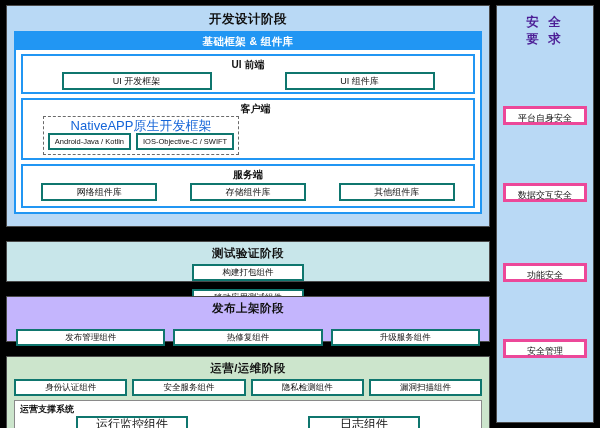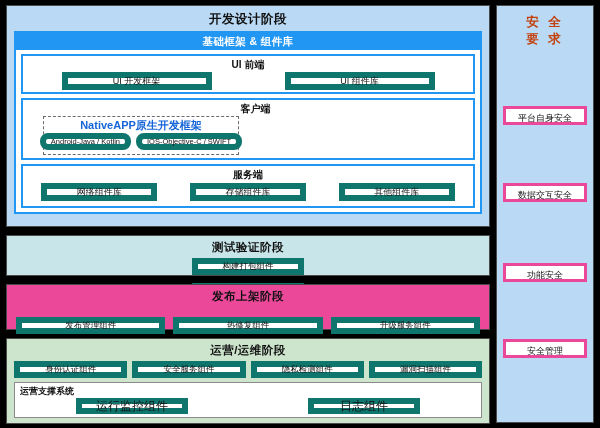--- a/index.html
+++ b/index.html
@@ -24,21 +24,21 @@
     padding: 5px 6px 5px 6px;
     gap: 6px;
   }
 
   
   .main-col {
     width: 484px;
     height: 350px;
     display: flex;
     flex-direction: column;
-    gap: 8px;
+    gap: 14px;
     box-sizing: border-box;
   }
 
   .stage {
     box-sizing: border-box;
     position: relative;
     border: 1px solid #4a4a4a;
     padding: 4px 5px 5px 5px;
   }
   .stage-title {
@@ -111,21 +111,21 @@
     flex: 1;
   }
 
   .tier-ui { height: 40px; }
   .tier-client { height: 62px; padding-bottom: 3px; padding-left: 20px; }
   .tier-server { height: 44px; }
 
   .box {
     box-sizing: border-box;
     background: #ffffff;
-    border: 6px solid #0f766e;
+    border: 2px solid #0f766e;
     font-size: 8.5px;
     color: #111;
     text-align: right;
     display: flex;
     align-items: center;
     justify-content: center;
     line-height: 11px;
     white-space: nowrap;
   }
   .ui-box { width: 150px; height: 18px; font-size: 9px; }
@@ -142,57 +142,57 @@
   .dash-group {
     border: 1px dashed #6a6a6a;
     box-sizing: border-box;
     padding: 2px 4px 3px 4px;
     display: flex;
     flex-direction: column;
     background: #ffffff;
   }
   .dash-title {
     text-align: center;
-    font-weight: bold;
-    font-size: 11px;
+    font-weight: normal;
+    font-size: 13px;
     color: #1565d8;
     line-height: 13px;
     white-space: nowrap;
   }
   .dash-row {
     display: flex;
     flex-direction: row;
     justify-content: center;
     align-items: center;
     gap: 5px;
     flex: 1;
   }
   .group-native { width: 196px; }
   .group-cross { flex: 1; }
-  .native-box { height: 17px; padding: 0 5px; font-size: 7.5px; border-radius: 8px; }
+  .native-box { height: 17px; padding: 0 5px; font-size: 7.5px; }
   .cross-box { height: 17px; padding: 0 4px; font-size: 7.5px; flex: 1; }
 
   
   .test-stage {
     background: #c8e6ea;
     height: 41px;
     padding: 3px 5px 4px 5px;
   }
   .test-row {
     display: flex;
     flex-direction: column;
     justify-content: space-around;
     align-items: center;
     gap: 8px;
   }
   .test-box { width: 112px; height: 17px; font-size: 8.5px; }
 
   
   .publish-stage {
-    background: #ec4899;
+    background: #c4b5fd;
     height: 46px;
     padding: 3px 5px 4px 5px;
   }
   .publish-row {
     display: flex;
     flex-direction: row;
     justify-content: space-between;
     align-items: center;
     gap: 8px;
     padding: 10px 4px;
@@ -252,21 +252,21 @@
     border: 1px solid #4a4a4a;
     box-sizing: border-box;
     display: flex;
     flex-direction: column;
     align-items: center;
     padding: 8px 6px 6px 6px;
   }
   .sidebar-title {
     font-weight: bold;
     font-size: 12.5px;
-    color: #c2410c;
+    color: #4c1d95;
     text-align: center;
     letter-spacing: 3px;
     line-height: 17px;
     white-space: pre-line;
   }
   .sidebar-items {
     width: 100%;
     flex: 1;
     display: flex;
     flex-direction: column;

